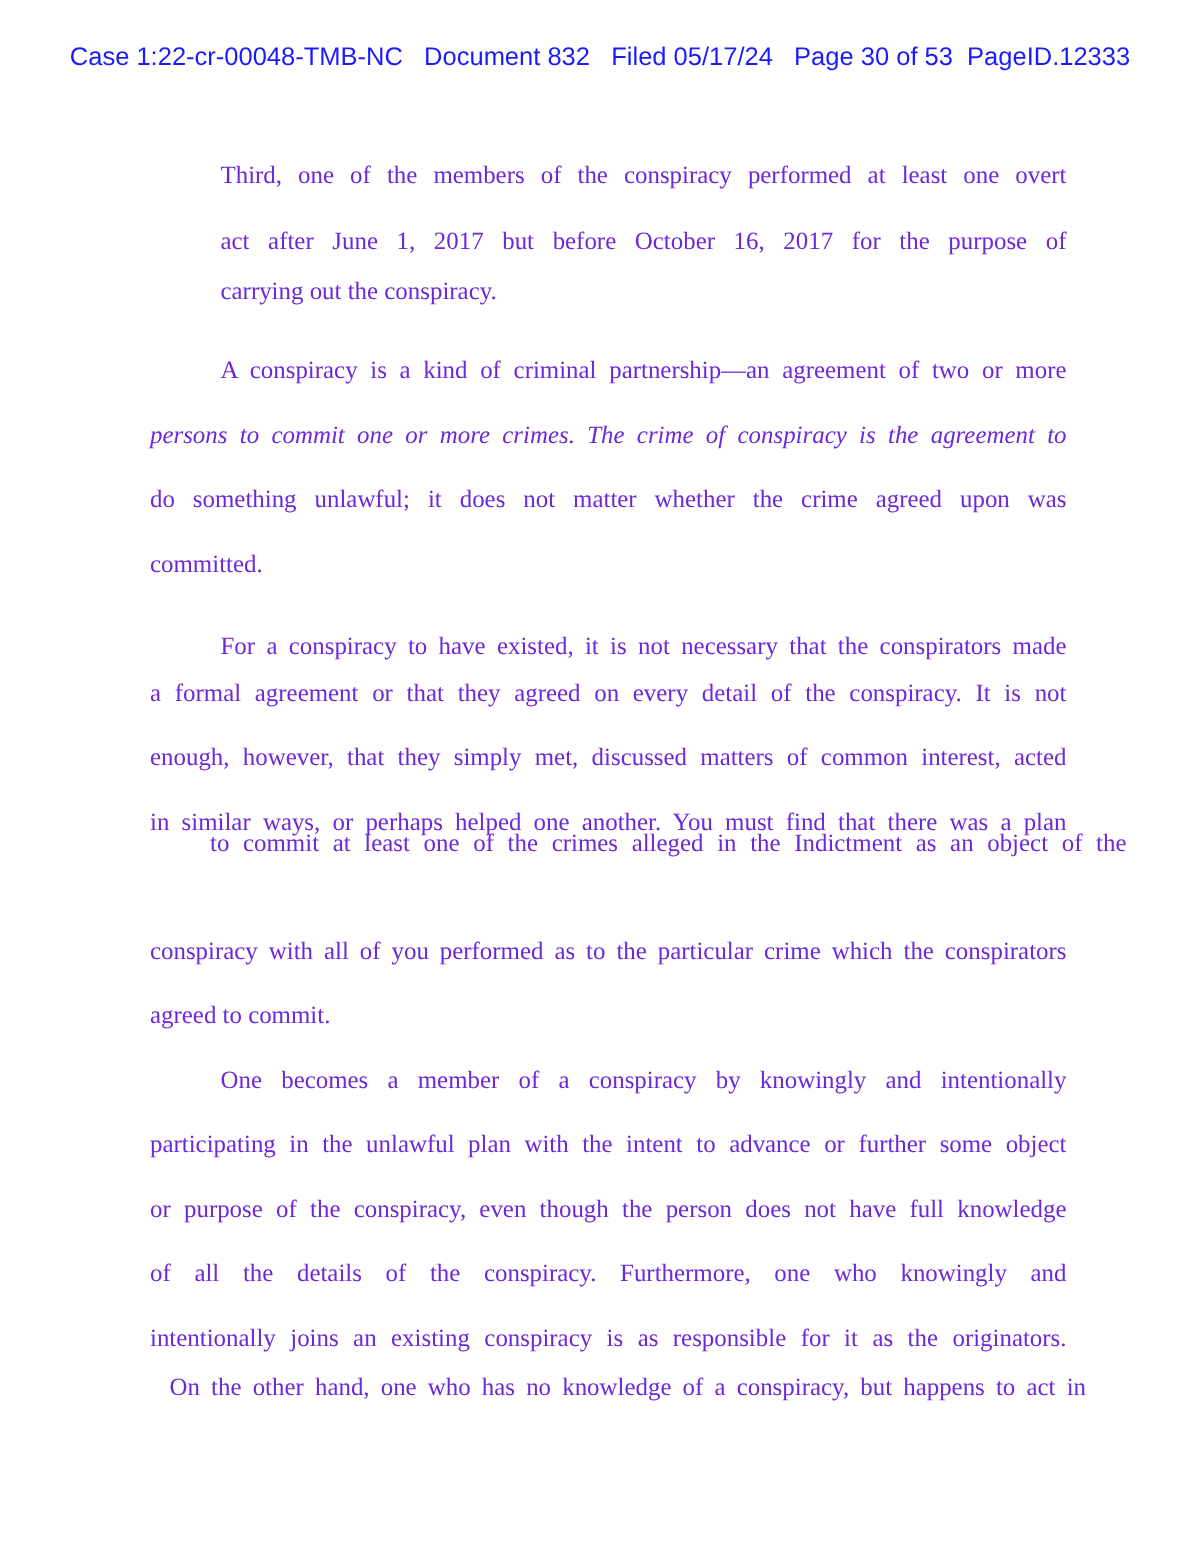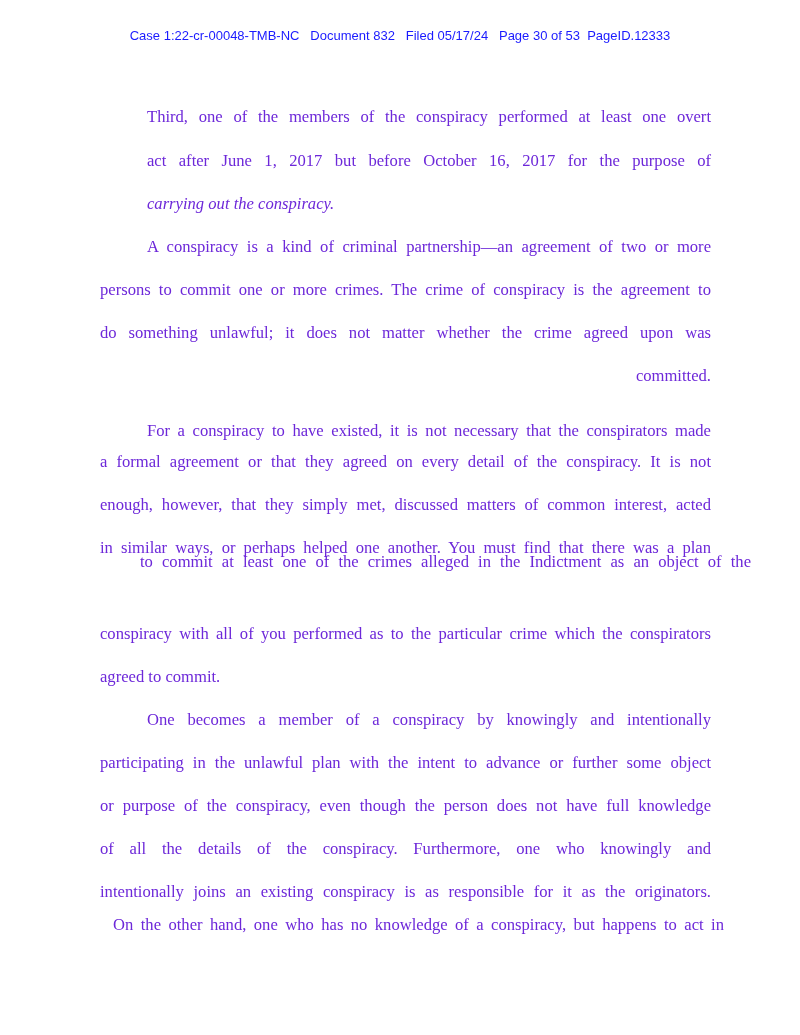--- a/index.html
+++ b/index.html
@@ -1,44 +1,44 @@
 <!DOCTYPE html>
 <html><head>
   <meta charset="utf-8">
   <style>
     html, body { margin: 0; padding: 0; background: #ffffff; }
     body { width: 800px; height: 1035px; position: relative; overflow: hidden; }
     .header {
       position: absolute; top: 28px; left: 0; width: 800px; text-align: center;
-      font-family: "Liberation Sans", sans-serif; font-size: 13px; color: #1a1aff;
+      font-family: "Liberation Sans", sans-serif; font-size: 17px; color: #1a1aff;
       white-space: pre;
     }
     .line {
       position: absolute; left: 100px; width: 611px;
       font-family: "Liberation Serif", serif; font-size: 16.6px; color: #6d28d9;
       white-space: nowrap; line-height: 20px;
     }
     .just { text-align: justify; text-align-last: justify; }
     .indent { left: 147px; width: 564px; }
   </style>
 </head>
 <body>
 
 <div class="header"><span>Case 1:22-cr-00048-TMB-NC</span>   <span>Document 832</span>   <span>Filed 05/17/24</span>   <span>Page 30 of 53</span>  <span>PageID.12333</span></div>
 
 <div>
 
   <div class="line indent just" style="top:107px;">Third, one of the members of the conspiracy performed at least one overt</div>
   <div class="line indent just" style="top:151px;">act after June 1, 2017 but before October 16, 2017 for the purpose of</div>
-  <div class="line indent" style="top:194px;font-style:italic;">carrying out the conspiracy.</div>
+  <div class="line indent" style="top:184px;">carrying out the conspiracy.</div>
 
   <div class="line indent just" style="top:237px;">A conspiracy is a kind of criminal partnership—an agreement of two or more</div>
-  <div class="line just" style="top:280px;">persons to commit one or more crimes. The crime of conspiracy is the agreement to</div>
+  <div class="line just" style="top:280px;font-style:italic;">persons to commit one or more crimes. The crime of conspiracy is the agreement to</div>
   <div class="line just" style="top:323px;">do something unlawful; it does not matter whether the crime agreed upon was</div>
-  <div class="line" style="top:366px;text-align:right;">committed.</div>
+  <div class="line" style="top:366px;">committed.</div>
 
   <div class="line indent just" style="top:421px;">For a conspiracy to have existed, it is not necessary that the conspirators made</div>
   <div class="line just" style="top:452px;">a formal agreement or that they agreed on every detail of the conspiracy. It is not</div>
   <div class="line just" style="top:495px;">enough, however, that they simply met, discussed matters of common interest, acted</div>
   <div class="line just" style="top:538px;">in similar ways, or perhaps helped one another. You must find that there was a plan</div>
   <div class="line just" style="top:552px;margin-left:40px;">to commit at least one of the crimes alleged in the Indictment as an object of the</div>
   <div class="line just" style="top:624px;">conspiracy with all of you performed as to the particular crime which the conspirators</div>
   <div class="line" style="top:667px;">agreed to commit.</div>
 
   <div class="line indent just" style="top:710px;">One becomes a member of a conspiracy by knowingly and intentionally</div>

